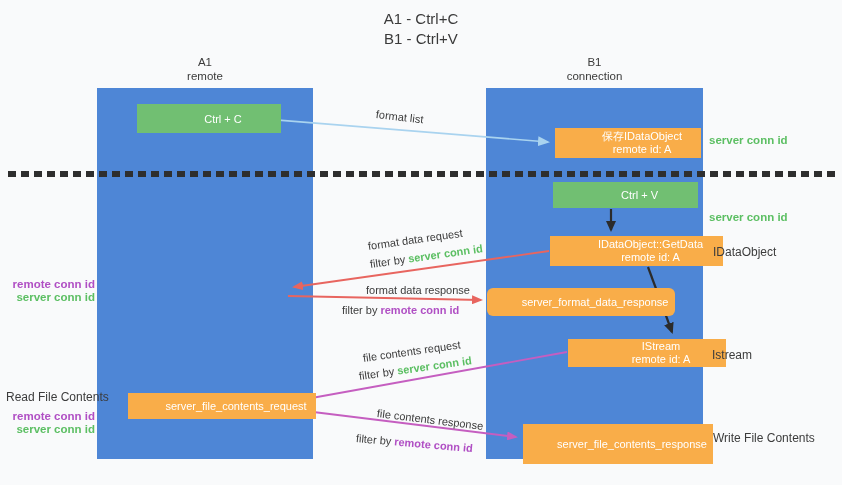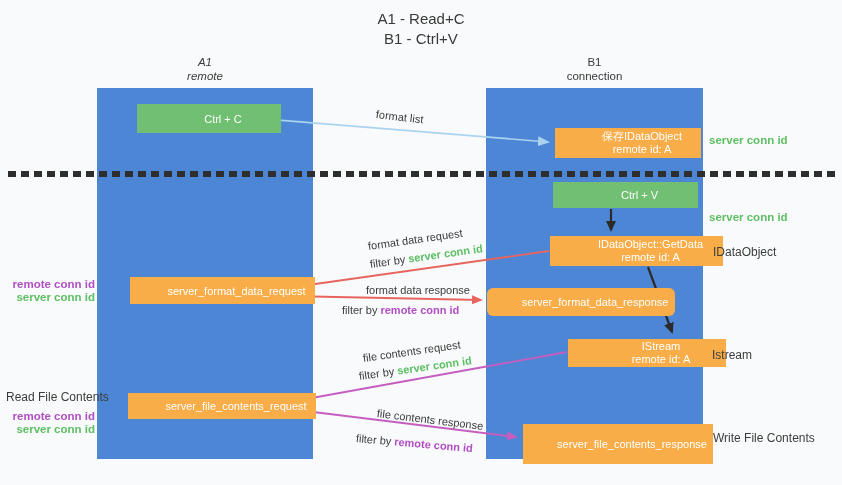--- a/index.html
+++ b/index.html
@@ -15,21 +15,21 @@
     position:absolute;left:0;top:9px;width:842px;
     text-align:center;font-size:15px;line-height:20px;color:#3a3a3a;
   }
   .lane{position:absolute;background:#4e86d6;top:88px;height:371px;}
   .lane.a1{left:97px;width:216px;}
   .lane.b1{left:486px;width:217px;}
   .lane-header{
     position:absolute;top:55px;text-align:center;
     font-size:11.5px;line-height:14px;color:#3b3b3b;
   }
-  .lane-header.a1{left:97px;width:216px;font-style:italic;}
+  .lane-header.a1{left:97px;width:216px;}
   .lane-header.b1{left:486px;width:217px;}
   .arrows{position:absolute;left:0;top:0;width:842px;height:485px;z-index:2;}
   .box{
     position:absolute;z-index:3;
     display:flex;align-items:center;justify-content:center;
     color:#ffffff;font-size:11px;text-align:center;white-space:nowrap;padding-left:28px;
   }
   .box.green{background:#71bf72;}
   .box.orange{background:#f9ad49;}
   .box.two{flex-direction:column;line-height:13px;}
@@ -50,21 +50,21 @@
   .connid-block .purple{color:#b04fc4;}
   .connid-block .green{color:#5cbf63;}
   .rot{transform-origin:0 50%;}
 </style>
 </head>
 <body>
 
 <div class="canvas">
 
   <div class="title">
-    <div>A1 - Read+C</div>
+    <div>A1 - Ctrl+C</div>
     <div>B1 - Ctrl+V</div>
   </div>
 
   <div class="lane-header a1">
     <div>A1</div>
     <div>remote</div>
   </div>
   <div class="lane-header b1">
     <div>B1</div>
     <div>connection</div>
@@ -109,23 +109,20 @@
 
   <div class="box green" style="left:553px;top:182px;width:117px;height:26px;">
     <span>Ctrl + V</span>
   </div>
 
   <div class="box orange two" style="left:550px;top:236px;width:145px;height:30px;">
     <div>IDataObject::GetData</div>
     <div>remote id: A</div>
   </div>
 
-  <div class="box orange" style="left:130px;top:277px;width:157px;height:27px;">
-    <span>server_format_data_request</span>
-  </div>
 
   <div class="box orange" style="left:487px;top:288px;width:160px;height:28px;border-radius:6px;">
     <span>server_format_data_response</span>
   </div>
 
   <div class="box orange two" style="left:568px;top:339px;width:130px;height:28px;">
     <div>IStream</div>
     <div>remote id: A</div>
   </div>
 

